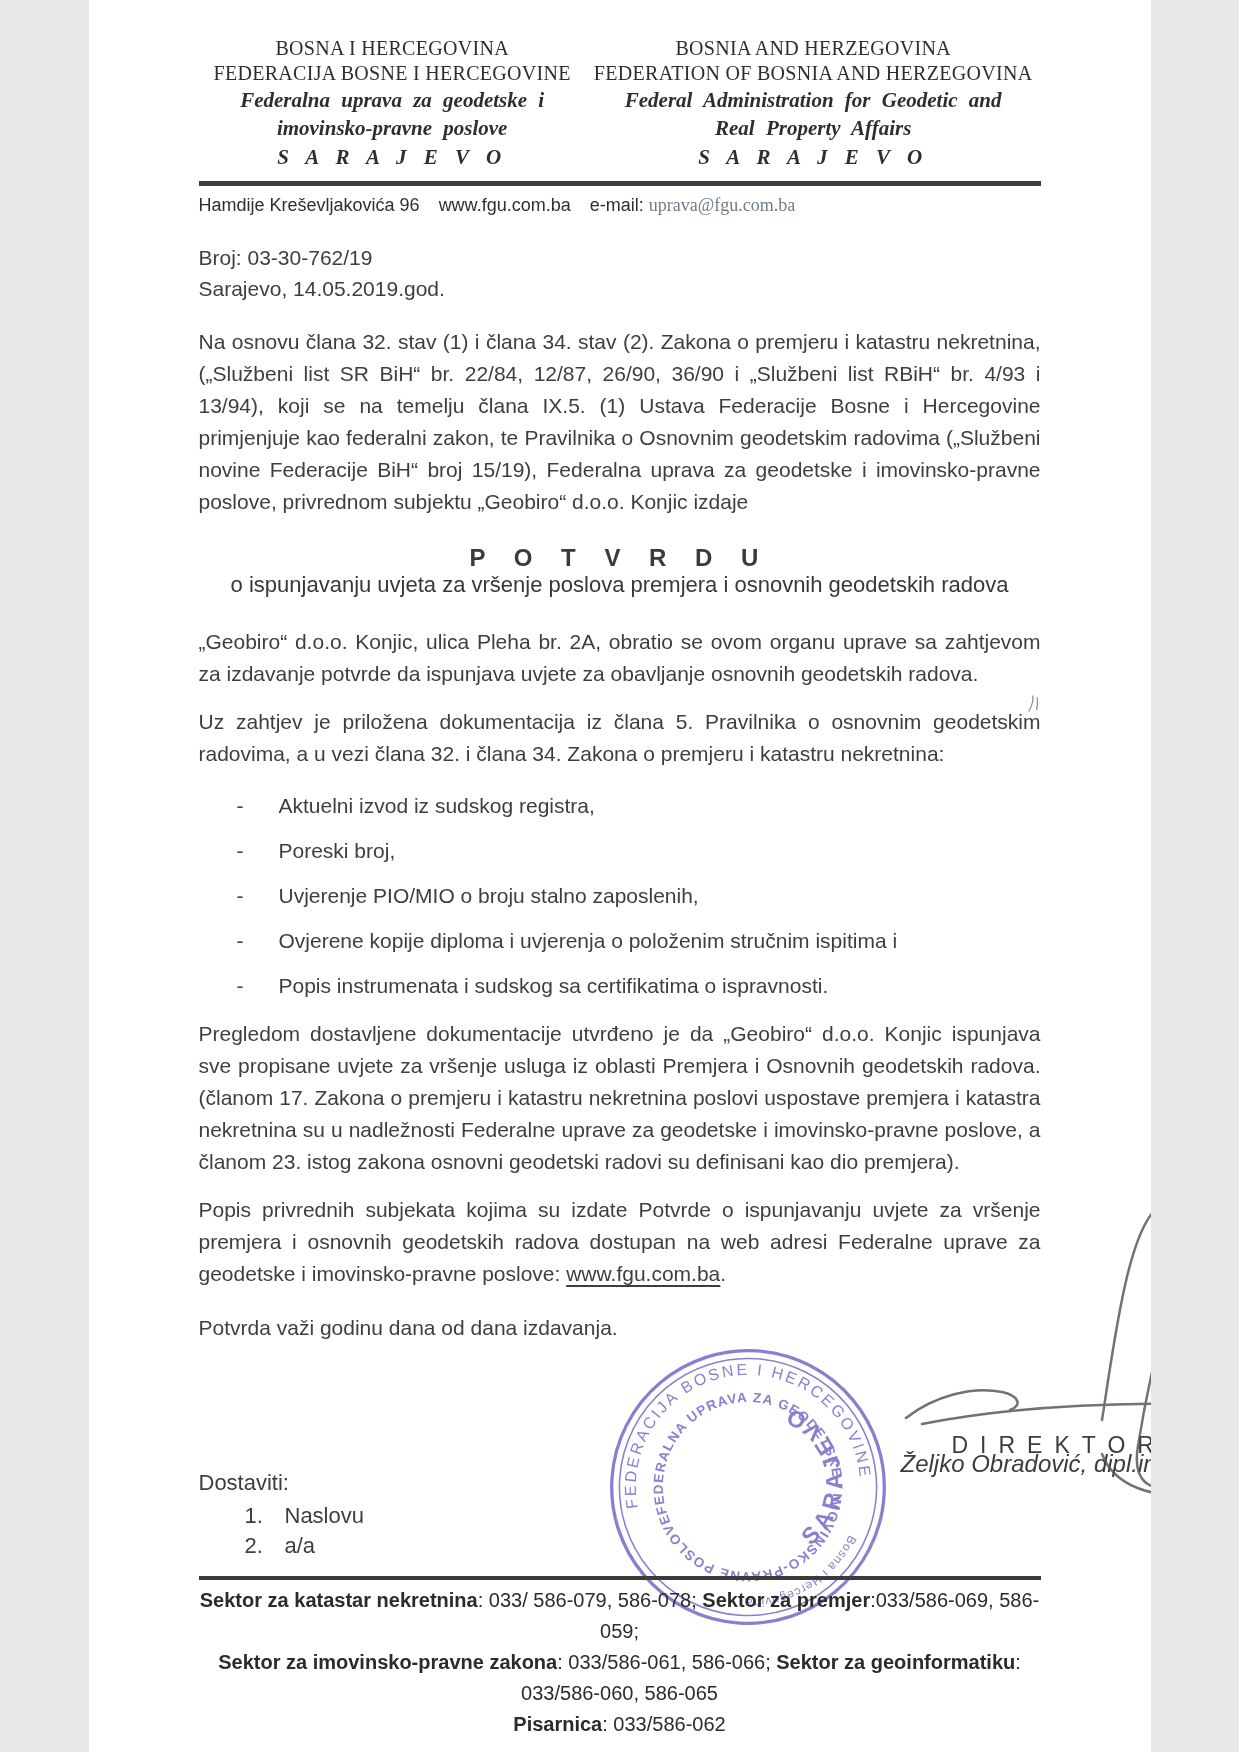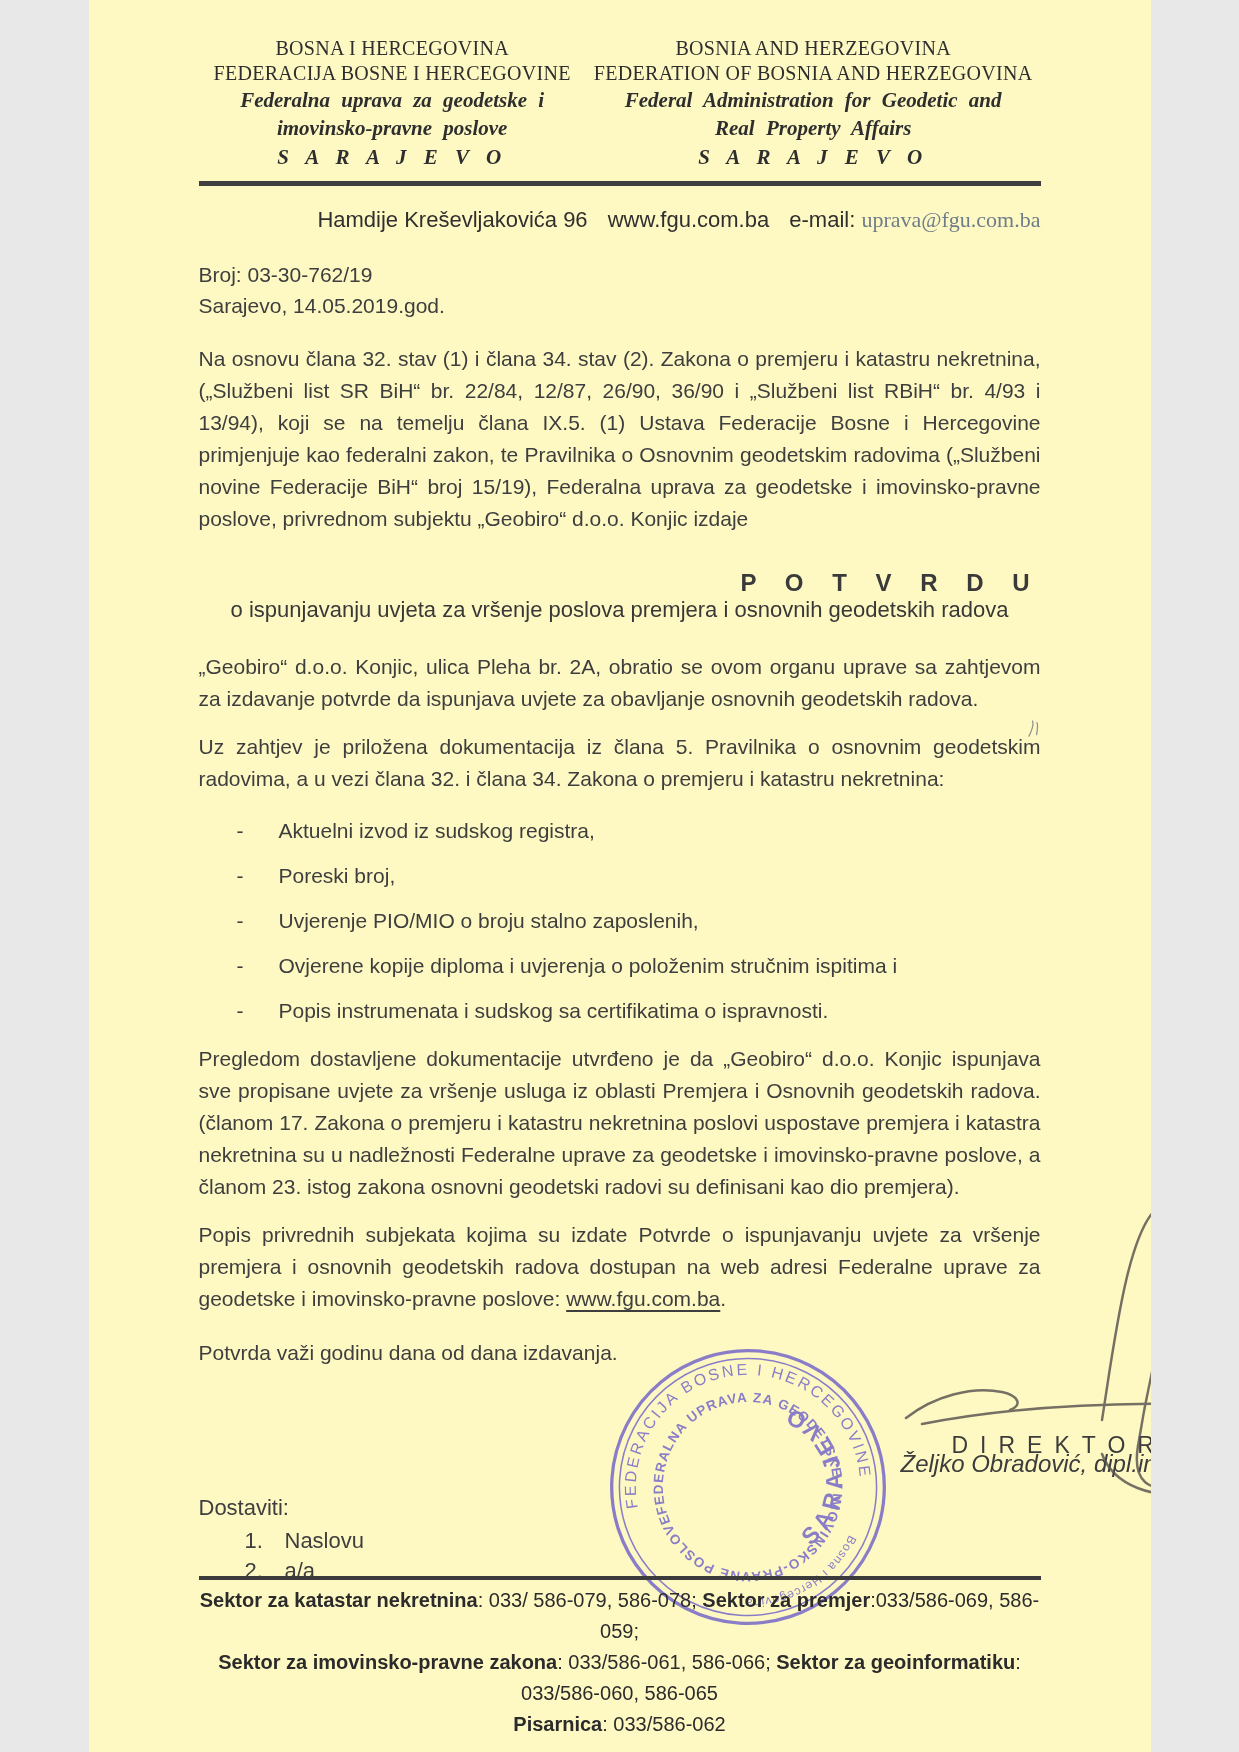--- a/index.html
+++ b/index.html
@@ -1,44 +1,44 @@
 <!DOCTYPE html>
 <html lang="bs"><head>
 <meta charset="utf-8">
 <style>
   html,body{margin:0;padding:0;background:#e8e8e8;}
   .page{
     position:relative;
     width:1062px;height:1752px;
     margin:0 auto;
-    background:#fef9c3;
+    background:#ffffff;
     font-family:"Liberation Sans", sans-serif;
     color:#3e3e3e;
     overflow:hidden;
   }
   .content{padding:30px 110px 0 110px;}
 
   
   .letterhead{display:flex;margin-top:6px;}
   .lh-col{text-align:center;font-family:"Liberation Serif", serif;color:#2e2e2e;}
   .lh-col.bs{width:46%;}
   .lh-col.en{width:54%;}
   .lh-country,.lh-entity{font-size:20px;line-height:25px;letter-spacing:.3px;}
   .lh-org{font-size:21px;line-height:28px;font-weight:bold;font-style:italic;word-spacing:6px;}
   .lh-city{font-size:21px;line-height:30px;font-weight:bold;font-style:italic;letter-spacing:6px;}
   .rule-top{height:5px;background:#3f3f3f;margin-top:9px;}
-  .addr-line{text-align:right;font-size:22px;margin-top:21px;color:#2f2f2f;}
+  .addr-line{text-align:left;font-size:18px;margin-top:9px;color:#2f2f2f;}
   .addr-line .gap{display:inline-block;width:14px;}
   .email{font-family:"Liberation Serif", serif;color:#6f7d8a;}
 
   
   .meta{margin-top:26px;font-size:21px;line-height:31px;}
   p.doc{margin:16px 0 0 0;font-size:21px;line-height:32px;text-align:justify;}
   p.first{margin-top:22px;}
-  .doc-title{margin-top:34px;text-align:right;font-size:24px;font-weight:bold;letter-spacing:11px;color:#3a3a3a;}
+  .doc-title{margin-top:26px;text-align:center;font-size:24px;font-weight:bold;letter-spacing:11px;color:#3a3a3a;}
   .doc-subtitle{text-align:center;font-size:22px;font-weight:normal;color:#383838;}
   .rel{position:relative;}
   .pen-tick{position:absolute;right:0px;top:-14px;width:16px;height:22px;}
   .link{text-decoration:underline;text-underline-offset:4px;}
 
   .doc-list{margin-top:20px;padding-left:38px;}
   .doc-li{font-size:21px;line-height:32px;margin-bottom:13px;display:flex;}
   .doc-li::before{content:"-";width:42px;flex:0 0 42px;}
 
   .dist{margin-top:122px;font-size:22px;line-height:33px;}

